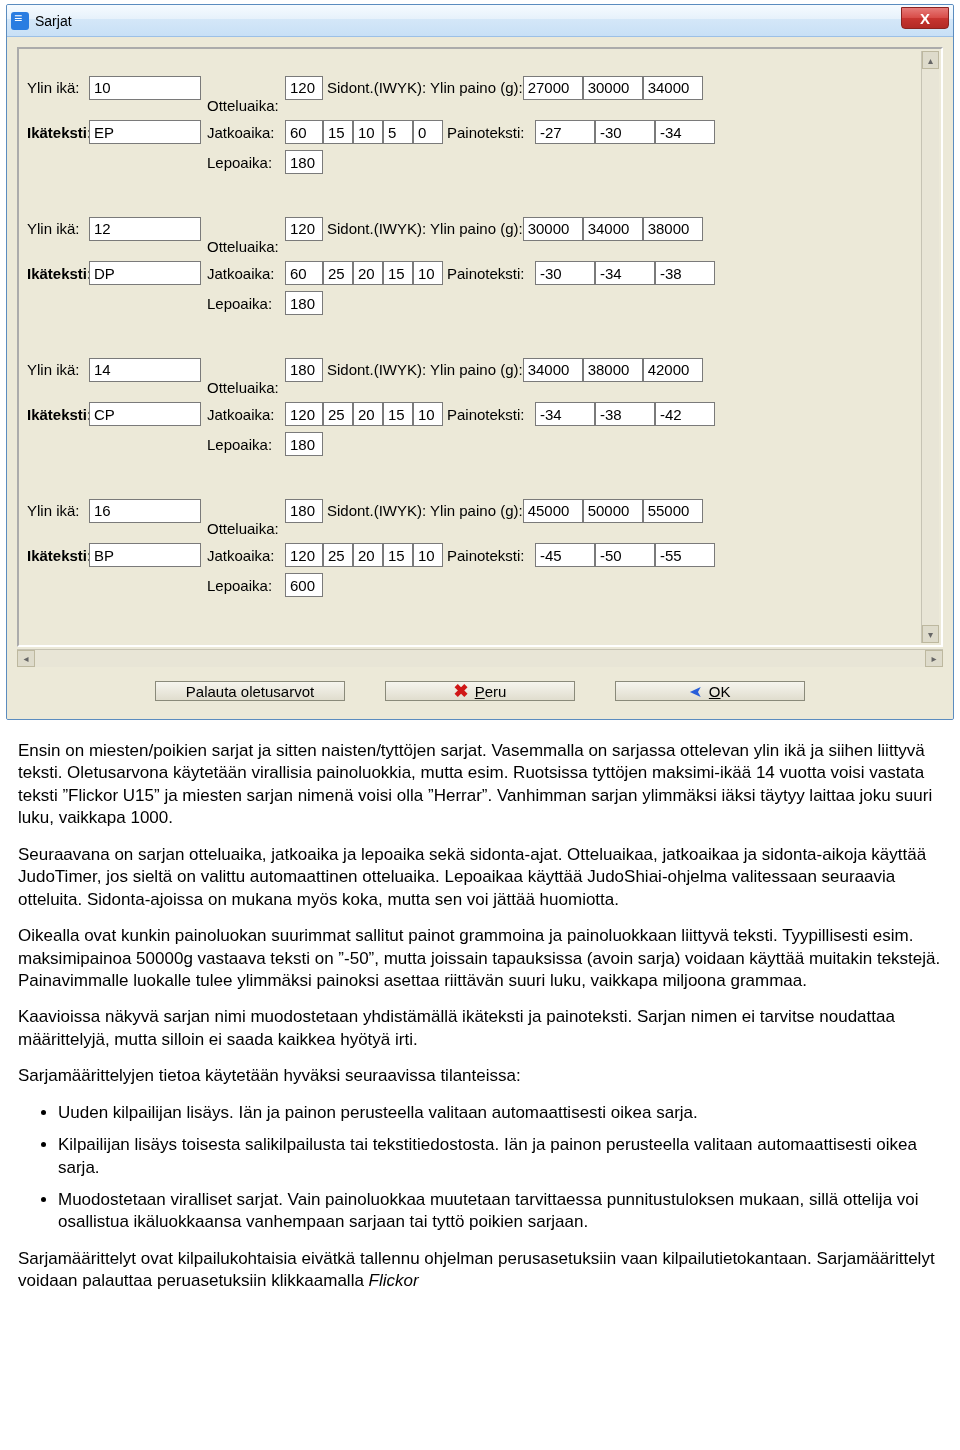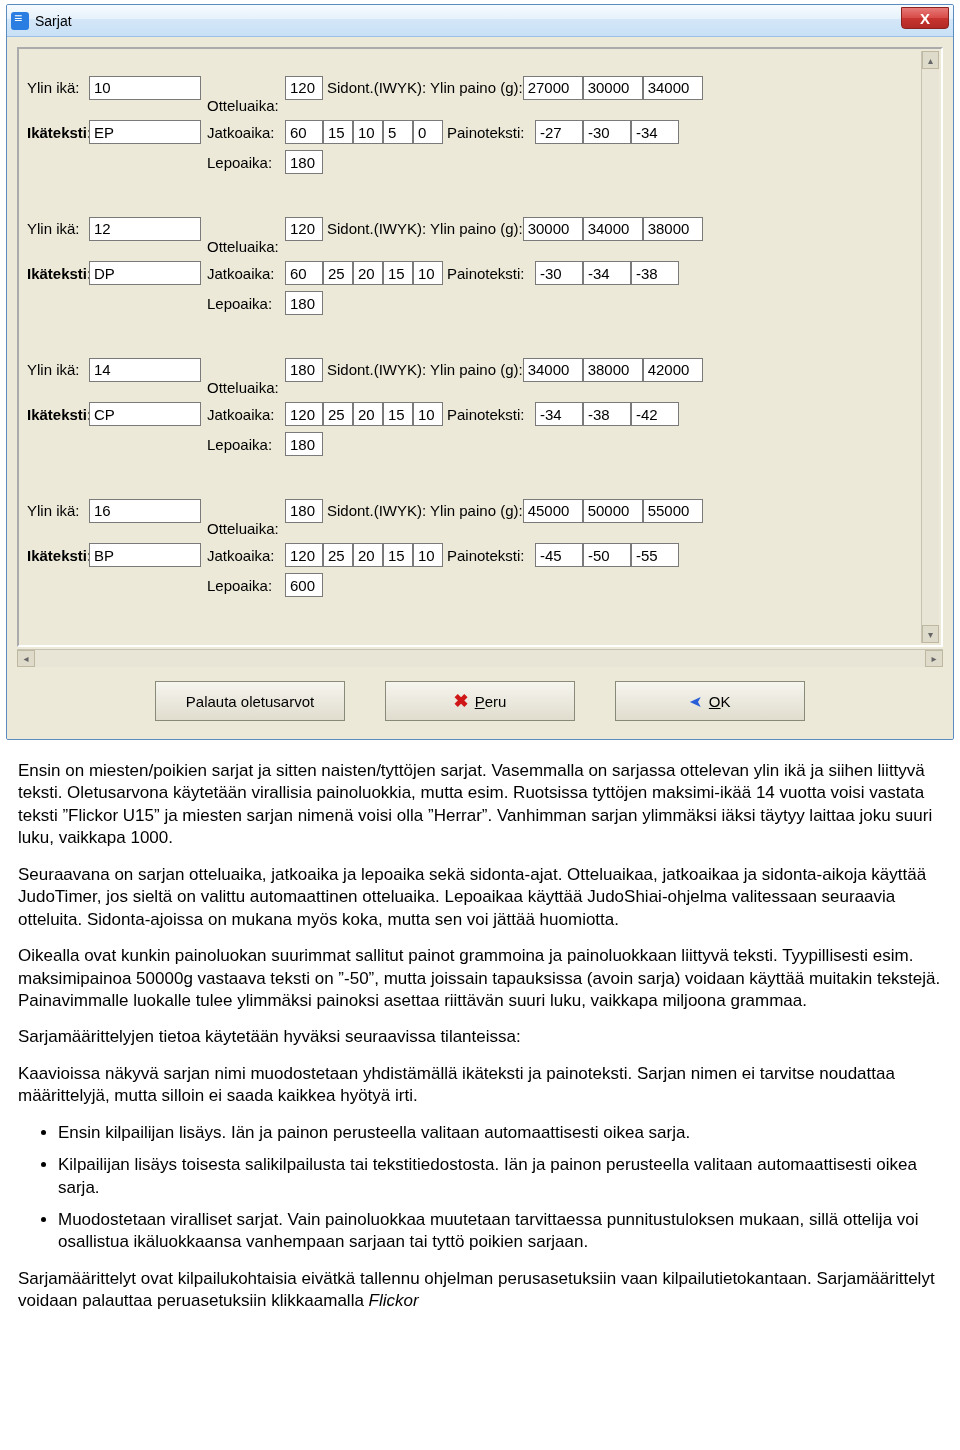--- a/index.html
+++ b/index.html
@@ -106,25 +106,25 @@
   .lbl.w-pt    { margin-left:4px; width:88px;}
   input.f {
     border: 1px solid #7a7a7a;
     background:#fff;
     height:24px;
     padding: 2px 4px;
     font-size:15px;
     font-family:inherit;
   }
   .w120{width:112px;} .w40{width:38px;} .w30{width:30px;}
-  .w70{width:60px;} .w64{width:48px;}
+  .w70{width:60px;} .w64{width:60px;}
 
   .btnbar { display:flex; justify-content:center; gap:40px; padding: 4px 0 8px 0; }
   .btn {
-    min-width:190px; height:40px;
+    min-width:190px; height:20px;
     background: linear-gradient(to bottom,#f6f5ee,#e0ddce);
     border:1px solid #8a8a7a;
     display:flex; align-items:center; justify-content:center;
     gap:6px; font-size:15px; cursor:pointer;
   }
   .ic-x { color:#d01717; font-weight:bold; font-size:18px; }
   .ic-ok { color:#295ed9; font-size:16px; display:inline-block; transform: scaleX(-1); }
 
   .doc { padding: 0 12px; font-size:17px; line-height:1.32; }
   .doc p { margin: 0 0 14px 0; }
@@ -301,23 +301,23 @@
         <span><u>O</u>K</span>
       </div>
     </div>
   </div>
 </div>
 
 <div class="doc">
   <p>Ensin on miesten/poikien sarjat ja sitten naisten/tyttöjen sarjat. Vasemmalla on sarjassa ottelevan ylin ikä ja siihen liittyvä teksti. Oletusarvona käytetään virallisia painoluokkia, mutta esim. Ruotsissa tyttöjen maksimi-ikää 14 vuotta voisi vastata teksti ”Flickor U15” ja miesten sarjan nimenä voisi olla ”Herrar”. Vanhimman sarjan ylimmäksi iäksi täytyy laittaa joku suuri luku, vaikkapa 1000.</p>
   <p>Seuraavana on sarjan otteluaika, jatkoaika ja lepoaika sekä sidonta-ajat. Otteluaikaa, jatkoaikaa ja sidonta-aikoja käyttää JudoTimer, jos sieltä on valittu automaattinen otteluaika. Lepoaikaa käyttää JudoShiai-ohjelma valitessaan seuraavia otteluita. Sidonta-ajoissa on mukana myös koka, mutta sen voi jättää huomiotta.</p>
   <p>Oikealla ovat kunkin painoluokan suurimmat sallitut painot grammoina ja painoluokkaan liittyvä teksti. Tyypillisesti esim. maksimipainoa 50000g vastaava teksti on ”-50”, mutta joissain tapauksissa (avoin sarja) voidaan käyttää muitakin tekstejä. Painavimmalle luokalle tulee ylimmäksi painoksi asettaa riittävän suuri luku, vaikkapa miljoona grammaa.</p>
+  <p>Kaavioissa näkyvä sarjan nimi muodostetaan yhdistämällä ikäteksti ja painoteksti. Sarjan nimen ei tarvitse noudattaa määrittelyjä, mutta silloin ei saada kaikkea hyötyä irti.</p>
   <p>Sarjamäärittelyjen tietoa käytetään hyväksi seuraavissa tilanteissa:</p>
-  <p>Kaavioissa näkyvä sarjan nimi muodostetaan yhdistämällä ikäteksti ja painoteksti. Sarjan nimen ei tarvitse noudattaa määrittelyjä, mutta silloin ei saada kaikkea hyötyä irti.</p>
   <ul>
-    <li>Ensin kilpailijan lisäys. Iän ja painon perusteella valitaan automaattisesti oikea sarja.</li>
+    <li>Uuden kilpailijan lisäys. Iän ja painon perusteella valitaan automaattisesti oikea sarja.</li>
     <li>Kilpailijan lisäys toisesta salikilpailusta tai tekstitiedostosta. Iän ja painon perusteella valitaan automaattisesti oikea sarja.</li>
     <li>Muodostetaan viralliset sarjat. Vain painoluokkaa muutetaan tarvittaessa punnitustuloksen mukaan, sillä ottelija voi osallistua ikäluokkaansa vanhempaan sarjaan tai tyttö poikien sarjaan.</li>
   </ul>
   <p>
     <span>Sarjamäärittelyt ovat kilpailukohtaisia eivätkä tallennu ohjelman perusasetuksiin vaan kilpailutietokantaan. Sarjamäärittelyt voidaan palauttaa peruasetuksiin klikkaamalla </span><em>Flickor</em>
   </p>
 </div>
 
 </body></html>

